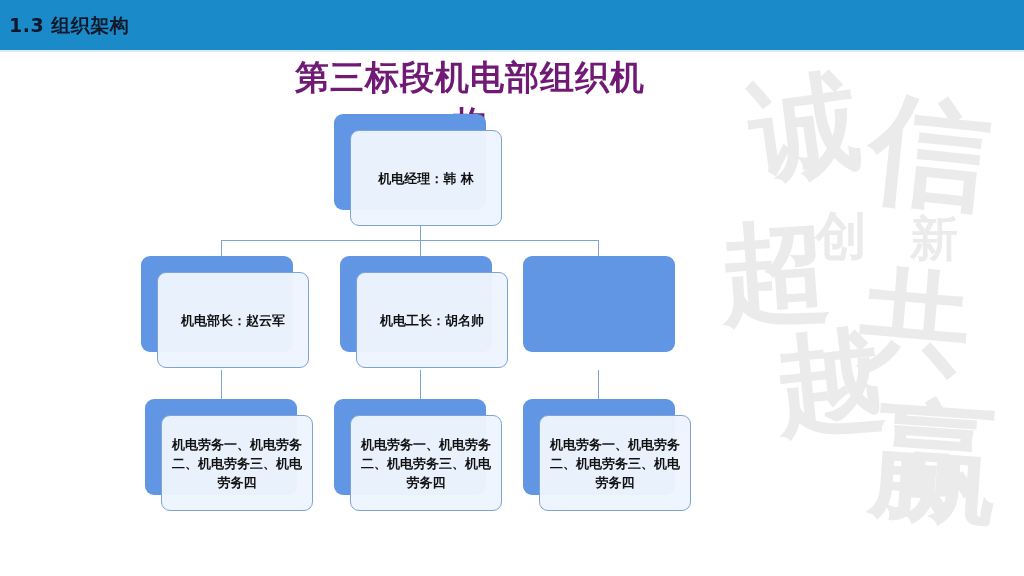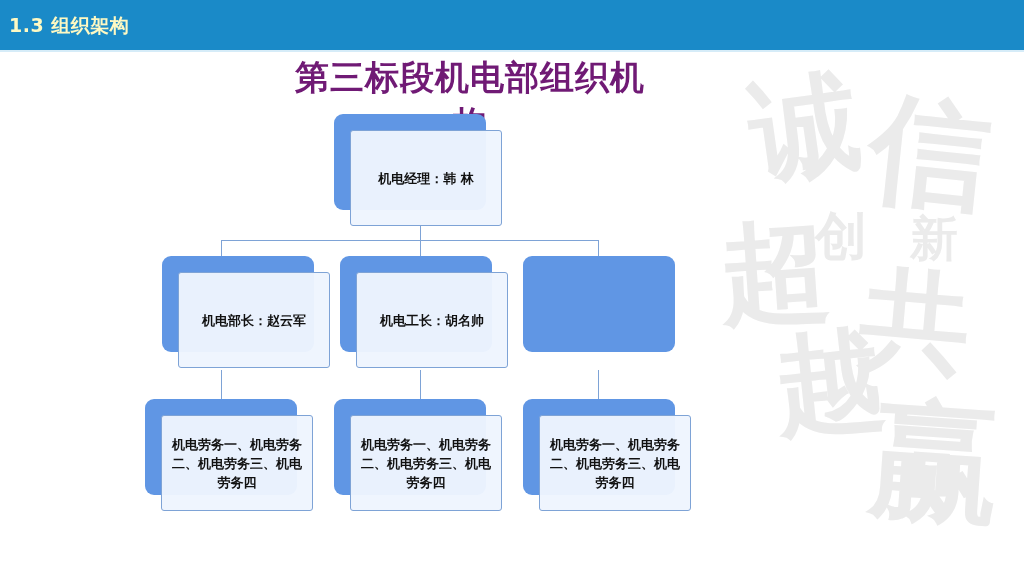--- a/index.html
+++ b/index.html
@@ -11,21 +11,21 @@
     .header {
       position: absolute; left: 0; top: 0; width: 1024px; height: 50px;
       background: #1a8ac8;
     }
     .header-line {
       position: absolute; left: 0; top: 50px; width: 1024px; height: 2px;
       background: #d6ecf8;
     }
     .header-title {
       position: absolute; left: 9px; top: 13px;
-      color: #fef9c3; font-size: 19px; font-weight: bold; letter-spacing: 0.5px; text-align: center;
+      color: #0f172a; font-size: 19px; font-weight: bold; letter-spacing: 0.5px; text-align: center;
     }
     .main-title {
       position: absolute; left: 290px; top: 55px; width: 360px; text-align: center;
       color: #701a75; font-size: 34px; font-weight: bold; letter-spacing: 1px;
     }
     
     .watermark { position: absolute; left: 720px; top: 52px; width: 304px; height: 500px; }
     .wm-char {
       position: absolute; color: #ebebeb; font-family: "DejaVu Serif", serif;
       font-weight: bold; line-height: 1;
@@ -35,21 +35,21 @@
     .conn { position: absolute; background: #7ea3d6; }
 
     
     .node { position: absolute; width: 170px; height: 114px; }
     .node .back {
       position: absolute; left: 0; top: 0; width: 152px; height: 96px;
       background: #6096e4; border-radius: 9px;
     }
     .node .front {
       position: absolute; left: 16px; top: 16px; width: 152px; height: 96px;
-      background: rgba(238,245,254,0.96); border: 1.5px solid #7ea3d6; border-radius: 3px;
+      background: rgba(238,245,254,0.96); border: 1.5px solid #7ea3d6; border-radius: 9px;
       display: flex; align-items: center; justify-content: center; box-sizing: border-box;
     }
     .node .label {
       font-size: 13px; font-weight: bold; color: #111111; text-align: center;
       line-height: 19px; padding: 0 8px 0 8px;
     }
     .node.wide .label { padding: 0 6px; }
   </style>
 </head>
 <body>
@@ -81,21 +81,21 @@
 <div class="conn" style="left:420px; top:370px; width:1px; height:29px;"></div>
 <div class="conn" style="left:598px; top:370px; width:1px; height:29px;"></div>
 
 <div class="node" style="left:334px; top:114px;">
   <div class="back"></div>
   <div class="front">
     <div class="label">机电经理：韩 林</div>
   </div>
 </div>
 
-<div class="node" style="left:162px; top:256px;padding-left:36px;">
+<div class="node" style="left:141px; top:256px;padding-left:36px;">
   <div class="back"></div>
   <div class="front">
     <div class="label">机电部长：赵云军</div>
   </div>
 </div>
 <div class="node" style="left:334px; top:256px;margin-left:6px;">
   <div class="back"></div>
   <div class="front">
     <div class="label">机电工长：胡名帅</div>
   </div>

